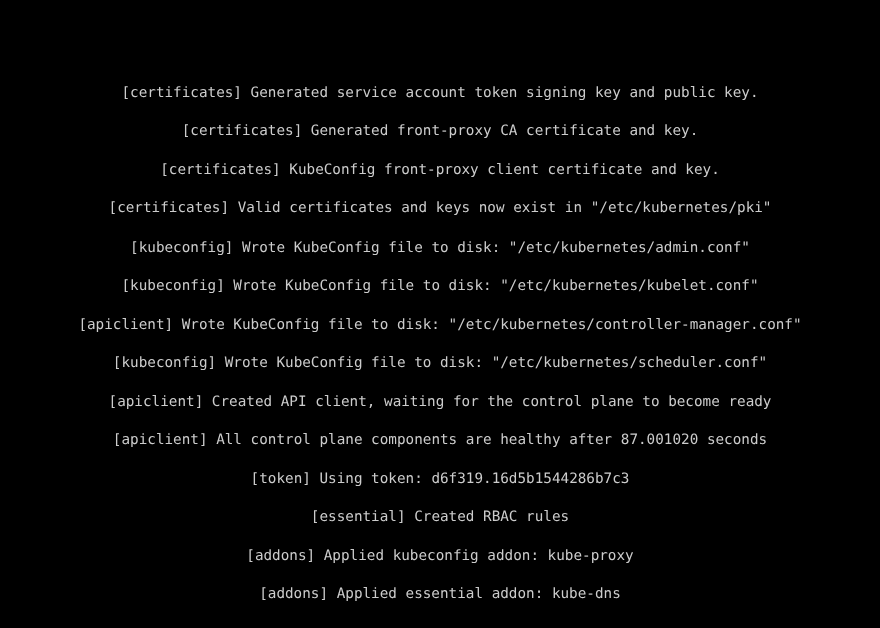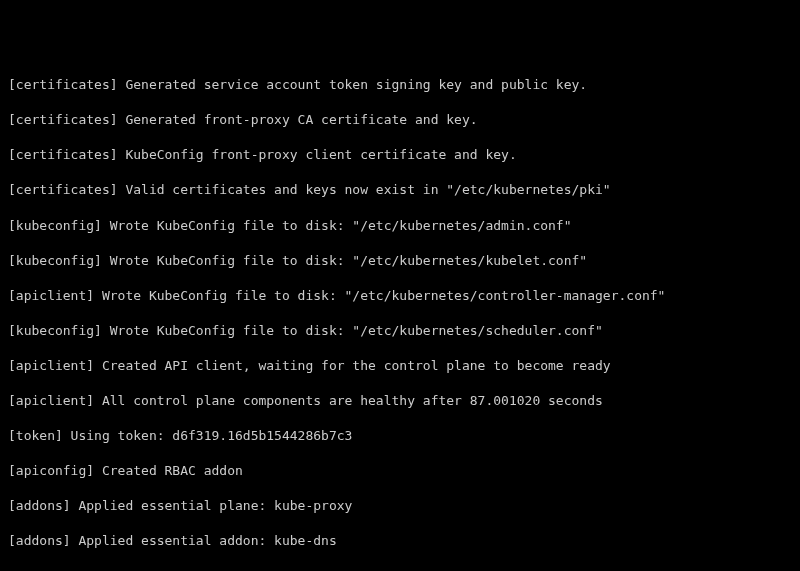--- a/index.html
+++ b/index.html
@@ -8,40 +8,40 @@
       color: #ccc;
       font-family: "Consolas", "DejaVu Sans Mono", "Liberation Mono", monospace;
       font-size: 13px;
       line-height: 1.35;
       padding: 6px 8px;
       width: 800px;
       height: 571px;
       overflow: hidden;
       white-space: pre-wrap;
     }
-    .line { display: block; }
+    .line { display: block; text-align: center; }
   </style>
 </head>
 <body>
 
 
 
 <span class="line">[certificates] Generated service account token signing key and public key.</span>
 <span class="line">[certificates] Generated front-proxy CA certificate and key.</span>
 <span class="line">[certificates] KubeConfig front-proxy client certificate and key.</span>
 <span class="line">[certificates] Valid certificates and keys now exist in "/etc/kubernetes/pki"</span>
 <span class="line">[kubeconfig] Wrote KubeConfig file to disk: "/etc/kubernetes/admin.conf"</span>
 <span class="line">[kubeconfig] Wrote KubeConfig file to disk: "/etc/kubernetes/kubelet.conf"</span>
 <span class="line">[apiclient] Wrote KubeConfig file to disk: "/etc/kubernetes/controller-manager.conf"</span>
 <span class="line">[kubeconfig] Wrote KubeConfig file to disk: "/etc/kubernetes/scheduler.conf"</span>
 <span class="line">[apiclient] Created API client, waiting for the control plane to become ready</span>
 <span class="line">[apiclient] All control plane components are healthy after 87.001020 seconds</span>
 <span class="line">[token] Using token: d6f319.16d5b1544286b7c3</span>
-<span class="line">[apiconfig] Created RBAC addon</span>
-<span class="line">[addons] Applied essential plane: kube-proxy</span>
+<span class="line">[essential] Created RBAC rules</span>
+<span class="line">[addons] Applied kubeconfig addon: kube-proxy</span>
 <span class="line">[addons] Applied essential addon: kube-dns</span>
 <span class="line">&nbsp;</span>
 
 
 
 
 
 
 
 

